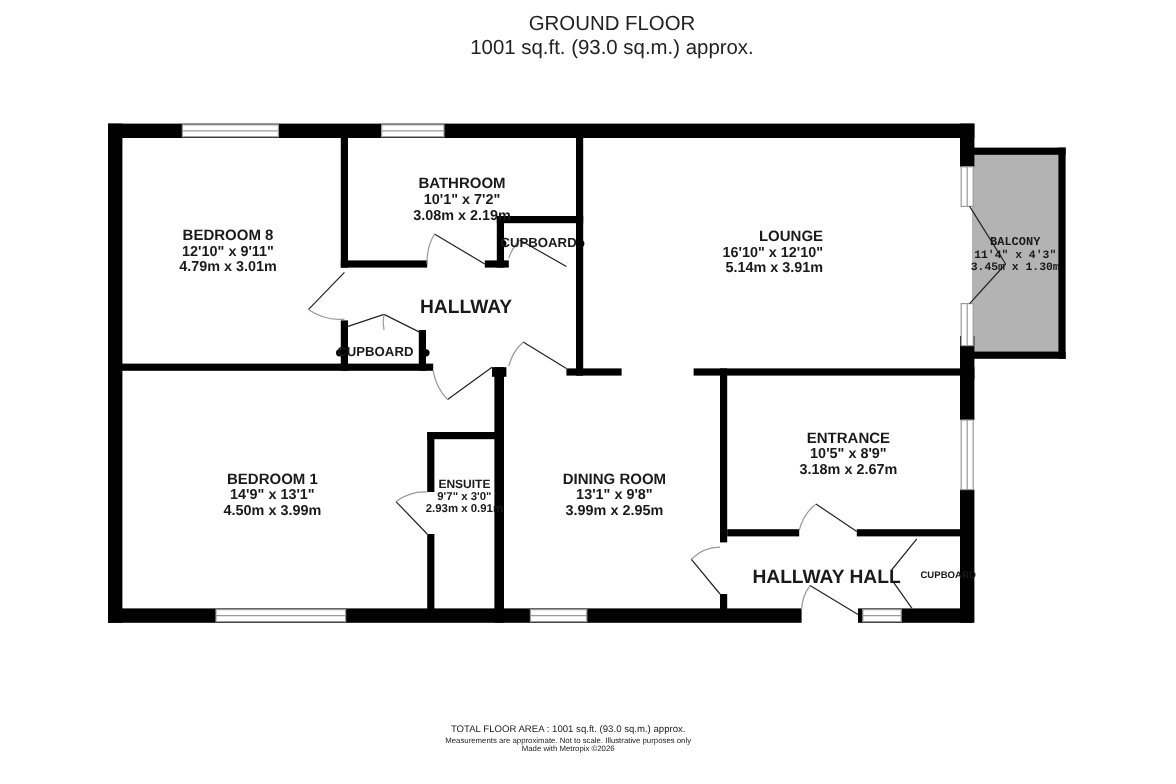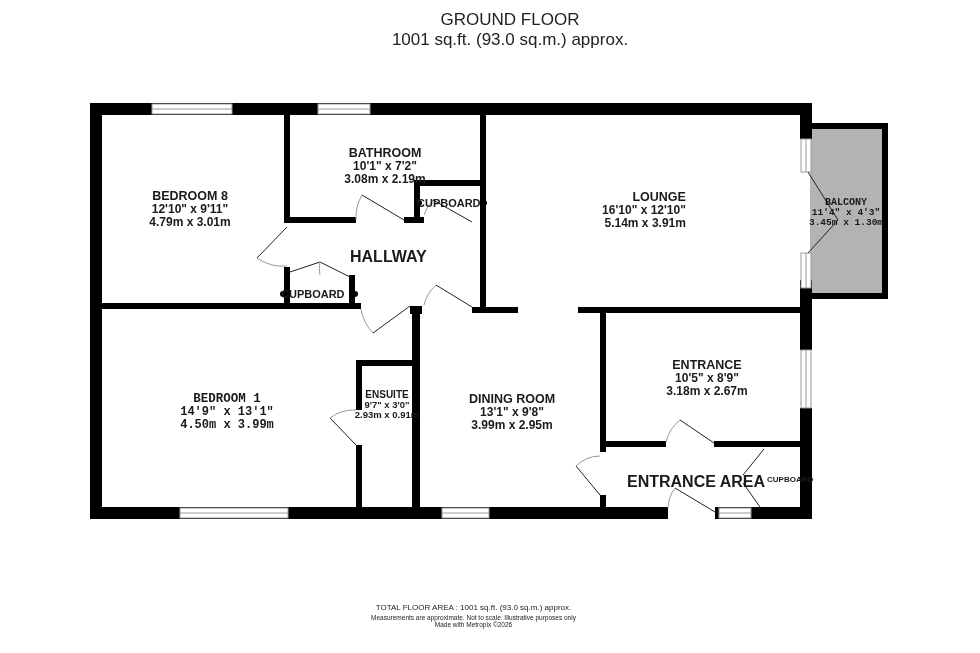--- a/index.html
+++ b/index.html
@@ -149,41 +149,41 @@
   <span class="name">LOUNGE</span>
   <span class="dim">16'10"  x 12'10"</span>
   <span class="dim">5.14m  x 3.91m</span>
 </div>
 <div class="room small" style="left:846px; top:198px;font-family:Liberation Mono, monospace;">
   <span class="name">BALCONY</span>
   <span class="dim">11'4"  x 4'3"</span>
   <span class="dim">3.45m  x 1.30m</span>
 </div>
 <div class="label" style="left:350px; top:248px;">HALLWAY</div>
-<div class="room" style="left:227px; top:393px;font-family:Liberation Mono, monospace;">
+<div class="room" style="left:227px; top:393px;">
   <span class="name">BEDROOM 1</span>
   <span class="dim">14'9"  x 13'1"</span>
   <span class="dim">4.50m  x 3.99m</span>
 </div>
-<div class="room small" style="left:387px; top:390px;">
+<div class="room small" style="left:387px; top:400px;">
   <span class="name">ENSUITE</span>
   <span class="dim">9'7"  x 3'0"</span>
   <span class="dim">2.93m  x 0.91m</span>
 </div>
 <div class="room" style="left:512px; top:393px;">
   <span class="name">DINING ROOM</span>
   <span class="dim">13'1"  x 9'8"</span>
   <span class="dim">3.99m  x 2.95m</span>
 </div>
 <div class="room" style="left:707px; top:359px;">
   <span class="name">ENTRANCE</span>
   <span class="dim">10'5"  x 8'9"</span>
   <span class="dim">3.18m  x 2.67m</span>
 </div>
-<div class="label" style="left:627px; top:473px;">ENTRANCE AREA</div>
+<div class="label" style="left:627px; top:473px;">HALLWAY HALL</div>
 
 <div class="label" style="left:417px; top:197px; font-size:11px;">CUPBOARD</div>
 <div class="label" style="left:281px; top:288px; font-size:11px;">CUPBOARD</div>
 <div class="label tiny" style="left:767px; top:475px;">CUPBOARD</div>
 
 <div class="footer f1">TOTAL FLOOR AREA : 1001 sq.ft. (93.0 sq.m.) approx.</div>
 <div class="footer f2">Measurements are approximate.  Not to scale.  Illustrative purposes only</div>
 <div class="footer f3">Made with Metropix ©2026</div>
 
 </body></html>

